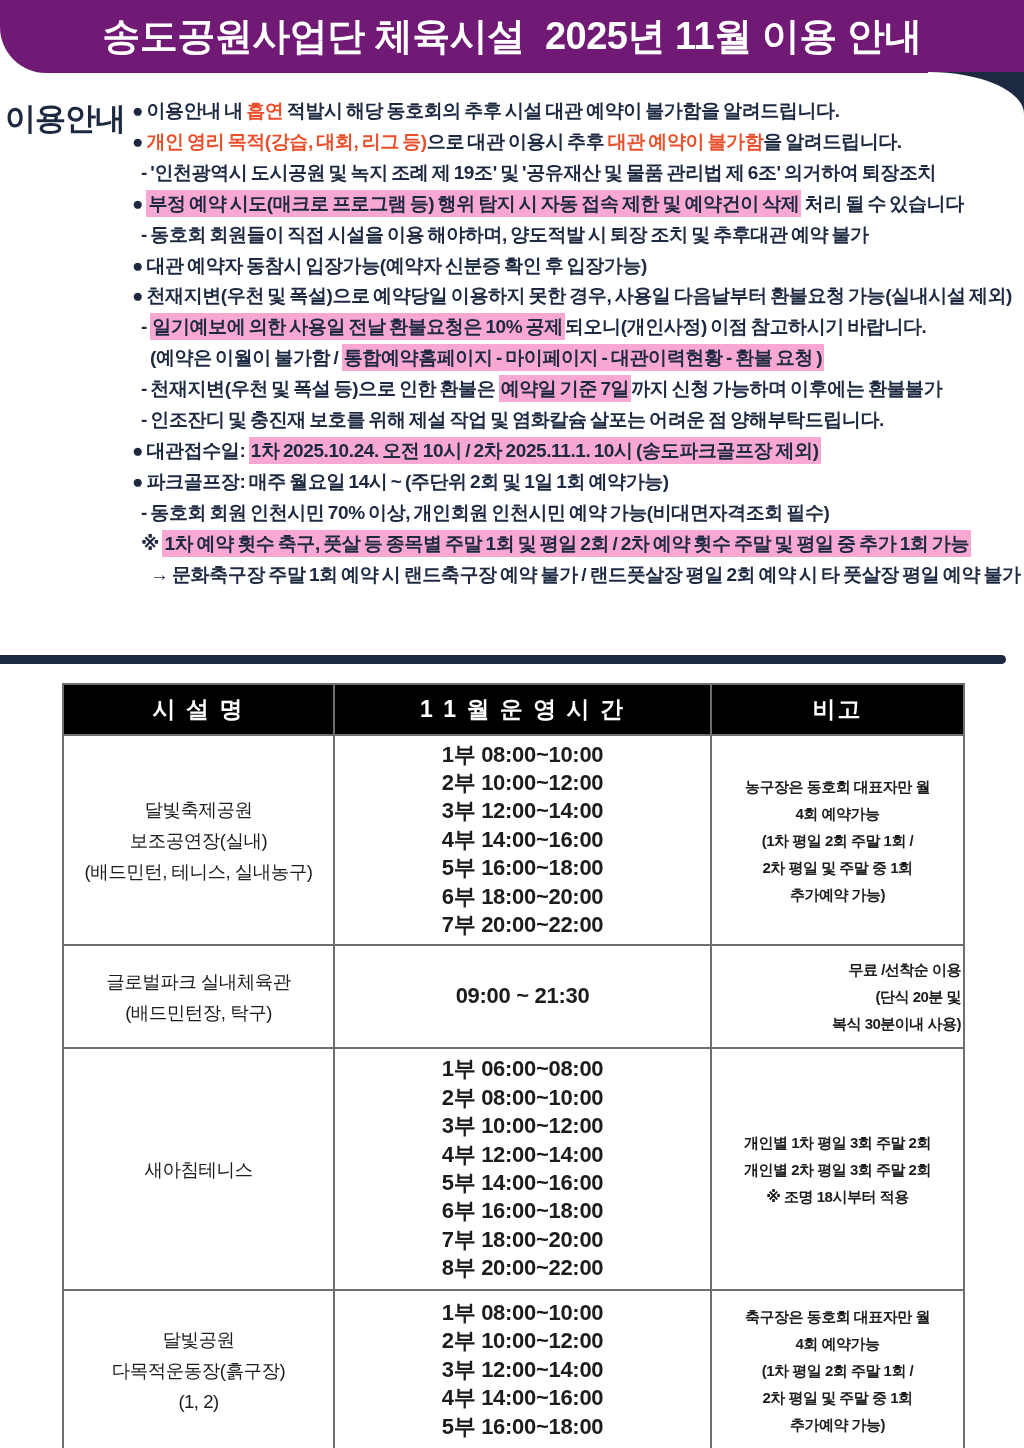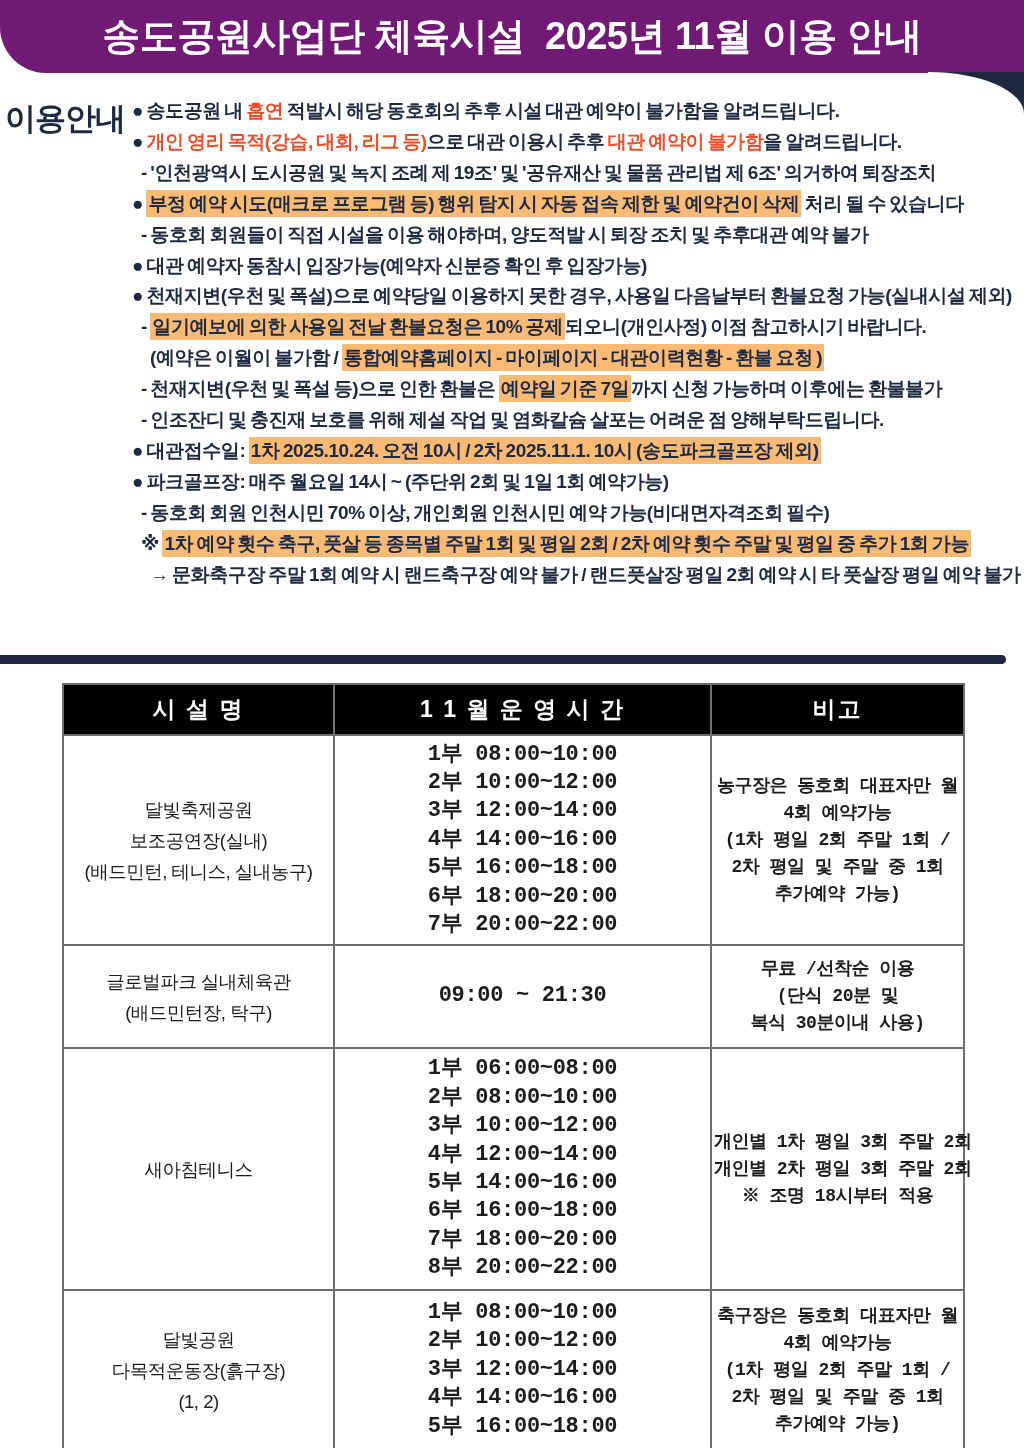--- a/index.html
+++ b/index.html
@@ -31,21 +31,21 @@
   }
   .guide-lines{margin-left:132px;}
   .gline{
     font-size:19px;font-weight:700;color:#1c2940;line-height:30.9px;
     white-space:nowrap;letter-spacing:-0.4px;word-spacing:-1.5px;
   }
   .gline.lv1{padding-left:9px;}
   .gline.lv2{padding-left:18px;}
   .seg{}
   .seg.red{color:#ea4f2c;}
-  .seg.hl{background:#fdba74;padding:3px 2px;}
+  .seg.hl{background:#f9a8d4;padding:3px 2px;}
   
   .divider{
     position:absolute;top:655px;left:0;width:1006px;height:9px;
     background:#1c2940;border-radius:0 6px 6px 0;
   }
   
   .facility-table{
     position:absolute;top:683px;left:62px;width:901px;
     border-collapse:collapse;table-layout:fixed;
   }
@@ -54,37 +54,37 @@
   .facility-table col.c3{width:253px;}
   .facility-table th{
     background:#000000;color:#ffffff;font-size:23px;font-weight:800;
     height:47px;letter-spacing:2px;border:2px solid #6e6e6e;
   }
   .facility-table td{
     border:2px solid #6e6e6e;text-align:center;vertical-align:middle;
     color:#1c1c1c;padding:4px 2px;
   }
   .cell-facility div{font-size:18.5px;font-weight:400;line-height:31px;letter-spacing:-0.5px;}
-  .cell-hours div{font-size:22px;font-weight:700;line-height:28.4px;letter-spacing:-0.3px;font-family:Liberation Mono, monospace;}
-  .cell-notes div{font-size:18px;font-weight:700;line-height:27px;letter-spacing:-0.5px;white-space:nowrap;font-family:Liberation Mono, monospace;}
+  .cell-hours div{font-size:22px;font-weight:700;line-height:28.4px;letter-spacing:-0.3px;}
+  .cell-notes div{font-size:15px;font-weight:700;line-height:27px;letter-spacing:-0.5px;white-space:nowrap;}
 </style>
 </head>
 <body>
 
 <div class="header-band">
   <h1>송도공원사업단 체육시설  2025년 11월 이용 안내</h1>
 </div>
 <div class="corner-patch">
   <div class="corner-white"></div>
 </div>
 
 <div class="guide-section">
   <div class="guide-label">이용안내</div>
   <div class="guide-lines" id="guide-lines">
-      <div class="gline lv0"><span class="seg">● 송도공원 내 </span><span class="seg red">흡연</span><span class="seg"> 적발시 해당 동호회의 추후 시설 대관 예약이 불가함을 알려드립니다.</span></div>
+      <div class="gline lv0"><span class="seg">● 이용안내 내 </span><span class="seg red">흡연</span><span class="seg"> 적발시 해당 동호회의 추후 시설 대관 예약이 불가함을 알려드립니다.</span></div>
       <div class="gline lv0"><span class="seg">● </span><span class="seg red">개인 영리 목적(강습, 대회, 리그 등)</span><span class="seg">으로 대관 이용시 추후 </span><span class="seg red">대관 예약이 불가함</span><span class="seg">을 알려드립니다.</span></div>
       <div class="gline lv1"><span class="seg">- '인천광역시 도시공원 및 녹지 조례 제 19조' 및 '공유재산 및 물품 관리법 제 6조' 의거하여 퇴장조치</span></div>
       <div class="gline lv0"><span class="seg">● </span><span class="seg hl">부정 예약 시도(매크로 프로그램 등) 행위 탐지 시 자동 접속 제한 및 예약건이 삭제</span><span class="seg"> 처리 될 수 있습니다</span></div>
       <div class="gline lv1"><span class="seg">- 동호회 회원들이 직접 시설을 이용 해야하며, 양도적발 시 퇴장 조치 및 추후대관 예약 불가</span></div>
       <div class="gline lv0"><span class="seg">● 대관 예약자 동참시 입장가능(예약자 신분증 확인 후 입장가능)</span></div>
       <div class="gline lv0"><span class="seg">● 천재지변(우천 및 폭설)으로 예약당일 이용하지 못한 경우,  사용일 다음날부터 환불요청 가능(실내시설 제외)</span></div>
       <div class="gline lv1"><span class="seg">- </span><span class="seg hl">일기예보에 의한 사용일 전날 환불요청은 10% 공제</span><span class="seg">되오니(개인사정) 이점 참고하시기 바랍니다.</span></div>
       <div class="gline lv2"><span class="seg">(예약은 이월이 불가함 / </span><span class="seg hl">통합예약홈페이지 - 마이페이지 - 대관이력현황 - 환불 요청 )</span></div>
       <div class="gline lv1"><span class="seg">- 천재지변(우천 및 폭설 등)으로 인한 환불은 </span><span class="seg hl">예약일 기준 7일</span><span class="seg">까지 신청 가능하며 이후에는 환불불가</span></div>
       <div class="gline lv1"><span class="seg">- 인조잔디 및 충진재 보호를 위해 제설 작업 및 염화칼슘 살포는 어려운 점 양해부탁드립니다.</span></div>
@@ -136,21 +136,21 @@
         </td>
       </tr>
       <tr>
         <td class="cell-facility" style="height: 93px;">
           <div>글로벌파크 실내체육관</div>
           <div>(배드민턴장, 탁구)</div>
         </td>
         <td class="cell-hours" style="height: 93px;">
           <div>09:00 ~ 21:30</div>
         </td>
-        <td class="cell-notes" style="height: 93px;">
+        <td class="cell-notes" style="height: 93px; text-align: right;">
           <div>무료 /선착순 이용</div>
           <div>(단식 20분 및</div>
           <div>복식 30분이내 사용)</div>
         </td>
       </tr>
       <tr>
         <td class="cell-facility" style="height: 232px;">
           <div>새아침테니스</div>
         </td>
         <td class="cell-hours" style="height: 232px; margin-top: 38px;">

